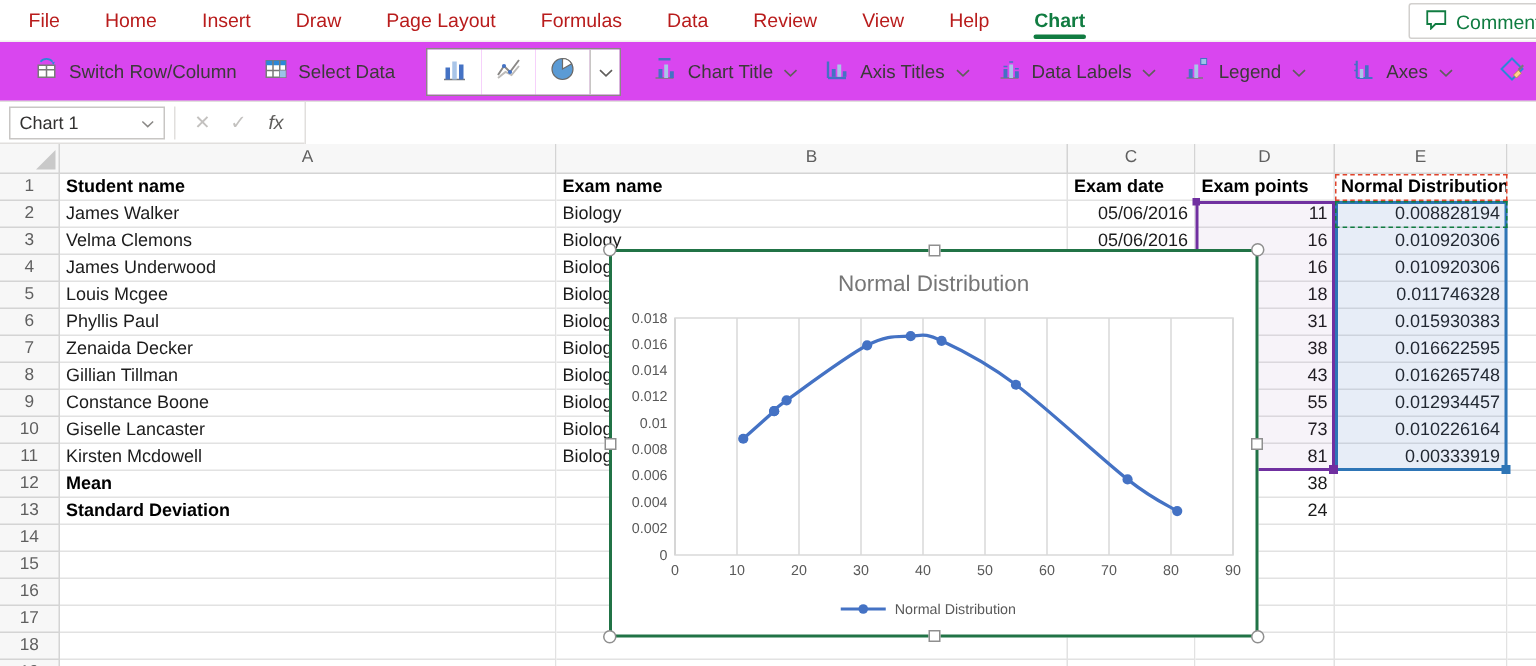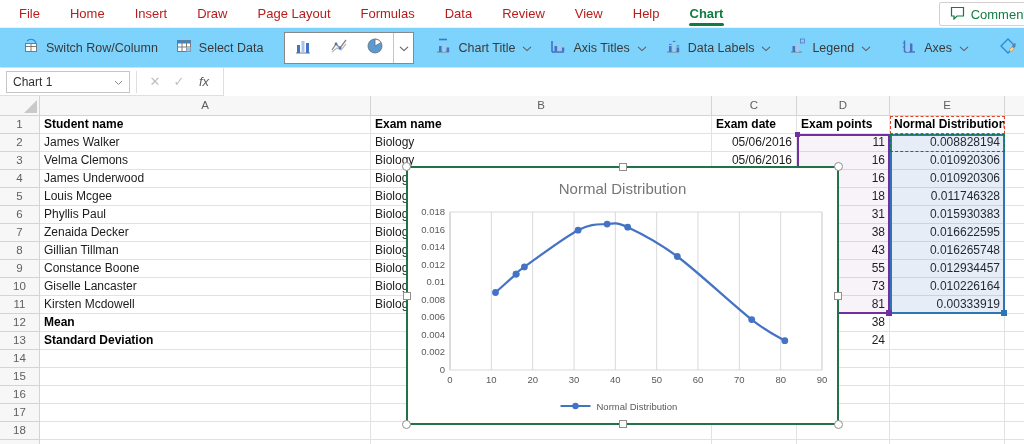--- a/index.html
+++ b/index.html
@@ -7,31 +7,31 @@
   .app { position:relative; width:1024px; height:444px; overflow:hidden; background:#fff; }
 
   
   .menubar { position:relative; height:28px; display:flex; align-items:stretch; background:#fff; border-bottom:1px solid #f1f0ee; padding-left:4px; }
   .menu-item { position:relative; display:flex; align-items:center; padding:0 15px; font-size:13px; color:#b91c1c; cursor:pointer; white-space:nowrap; }
   .menu-item.active { color:#107c41; font-weight:bold; }
   .menu-item.active::after { content:""; position:absolute; left:14px; right:14px; bottom:1px; height:3px; background:#107c41; border-radius:2px; }
   .comment-btn { position:absolute; right:-14px; top:2px; height:24px; display:flex; align-items:center; gap:6px; background:#fff; border:1px solid #d2d0ce; border-radius:2px; padding:0 10px; font-size:13px; color:#107c41; cursor:pointer; }
 
   
-  .toolbar { height:40px; display:flex; align-items:center; background:#7dd3fc; border-bottom:1px solid #e1dfdd; padding-left:14px; }
+  .toolbar { height:40px; display:flex; align-items:center; background:#d946ef; border-bottom:1px solid #e1dfdd; padding-left:14px; }
   .tb-btn { display:flex; align-items:center; gap:7px; padding:0 9px; height:32px; font-size:12.5px; color:#3b3a39; background:none; border:none; cursor:pointer; white-space:nowrap; font-family:inherit; }
   .tb-group { display:flex; align-items:stretch; height:32px; border:1px solid #8a8886; margin:0 12px; }
   .tb-group .ct-btn { display:flex; align-items:center; justify-content:center; width:36px; background:#fff; border:none; cursor:pointer; }
   .tb-group .ct-chev { display:flex; align-items:center; justify-content:center; width:20px; border:none; border-left:1px solid #c8c6c4; background:#fff; cursor:pointer; }
   .tb-sep { width:1px; height:26px; background:#e1dfdd; margin:0 6px; }
   .chev { flex:none; }
 
   
   .formula-row { height:28px; display:flex; align-items:center; background:#fff; border-bottom:1px solid #e1dfdd; }
-  .name-box { width:124px; height:22px; margin-left:6px; border:1px solid #c8c6c4; display:flex; align-items:center; justify-content:space-between; padding:0 6px; font-size:12px; color:#323130; cursor:pointer; background:#fff; }
+  .name-box { width:104px; height:22px; margin-left:6px; border:1px solid #c8c6c4; display:flex; align-items:center; justify-content:space-between; padding:0 6px; font-size:12px; color:#323130; cursor:pointer; background:#fff; }
   .fxsep { width:1px; height:22px; background:#e1dfdd; margin:0 6px; }
   .fx-btn { width:24px; text-align:center; font-size:13px; color:#c3c1bf; cursor:pointer; }
   .fx-label { width:26px; text-align:center; font-size:13px; color:#5f5e5c; font-family:Liberation Sans, sans-serif; font-style:italic; cursor:pointer; }
   .formula-input { flex:1; height:28px; border-left:1px solid #e1dfdd; margin-left:6px; background:#fff; font-size:12px; padding:0 6px; line-height:28px; color:#323130; }
 
   
   .grid-wrap { position:relative; width:1024px; height:348px; overflow:hidden; background:#fff; }
   .g-row { display:flex; height:18px; }
   .g-row.g-header-row { height:20px; }
   .g-cell { flex:none; border-right:1px solid #e2e2e2; border-bottom:1px solid #e2e2e2; font-size:12px; color:#1c1c1c; padding:0 4px; line-height:17px; overflow:hidden; white-space:nowrap; background:#fff; }

